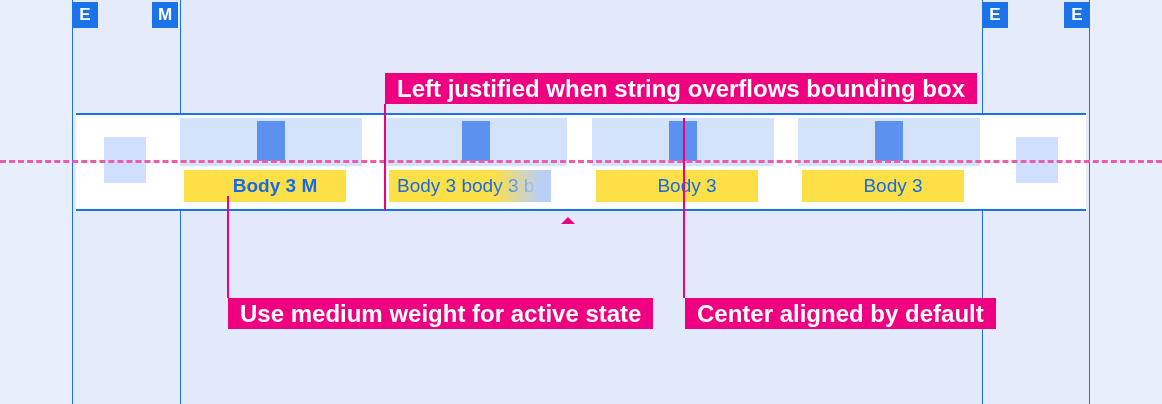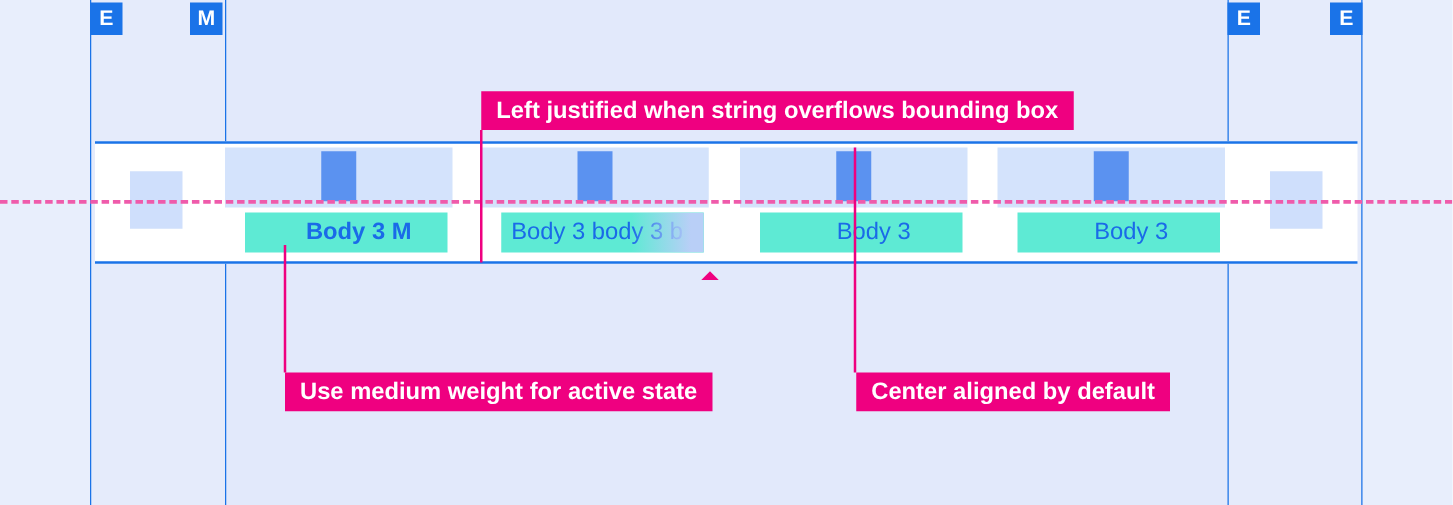--- a/index.html
+++ b/index.html
@@ -98,25 +98,25 @@
   .tab-icon {
     position: absolute;
     left: 77px;
     top: 3px;
     width: 28px;
     height: 40px;
     background: #5b92f0;
   }
   .tab-label-area {
     position: absolute;
-    left: 16px;
+    left: 4px;
     top: 52px;
     width: 162px;
     height: 32px;
-    background: #5eead4;
+    background: #fde047;
     overflow: hidden;
   }
   .tab-label {
     position: absolute;
     left: 0;
     top: 0;
     width: 182px;
     height: 32px;
     line-height: 32px;
     text-align: center;
@@ -151,21 +151,21 @@
     width: 1162px;
     height: 0;
     border-top: 3px dashed #ef5bab;
   }
 
   
   .anno {
     position: absolute;
     background: #ef0080;
     color: #ffffff;
-    font-size: 19px;
+    font-size: 24px;
     font-weight: bold;
     line-height: 31px;
     height: 31px;
     padding: 0 12px;
     white-space: nowrap;
     box-sizing: content-box;
   }
 
   
   .leader {

